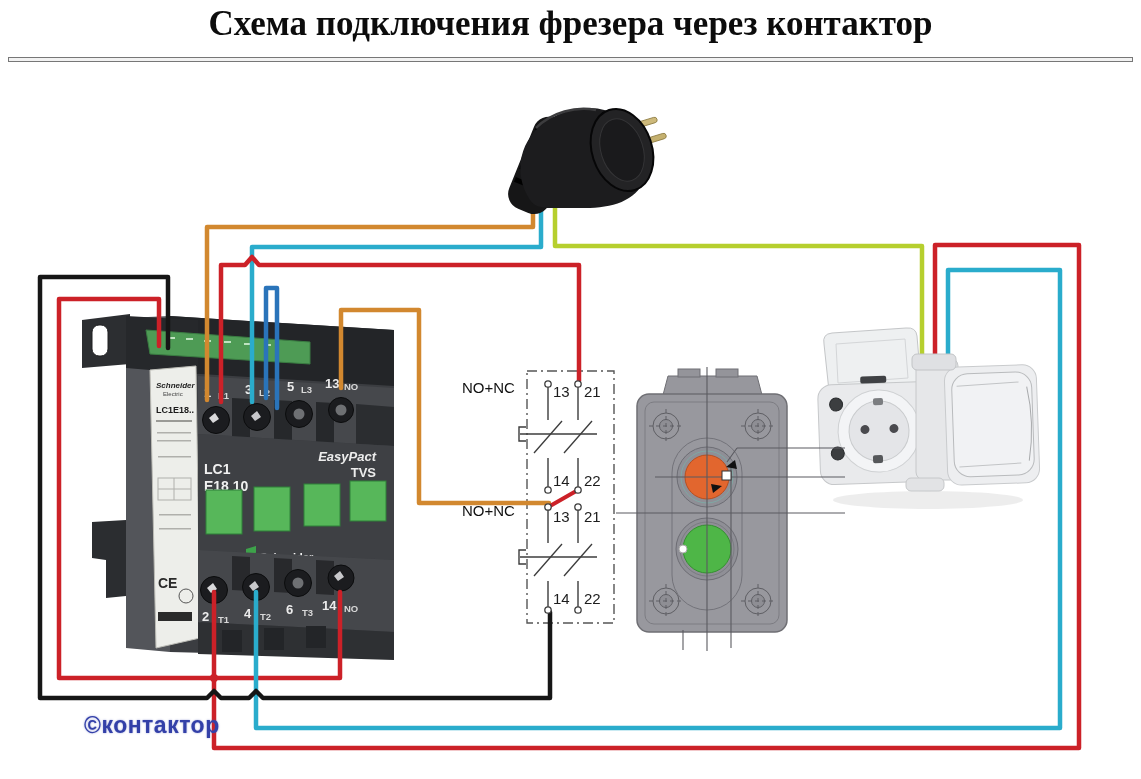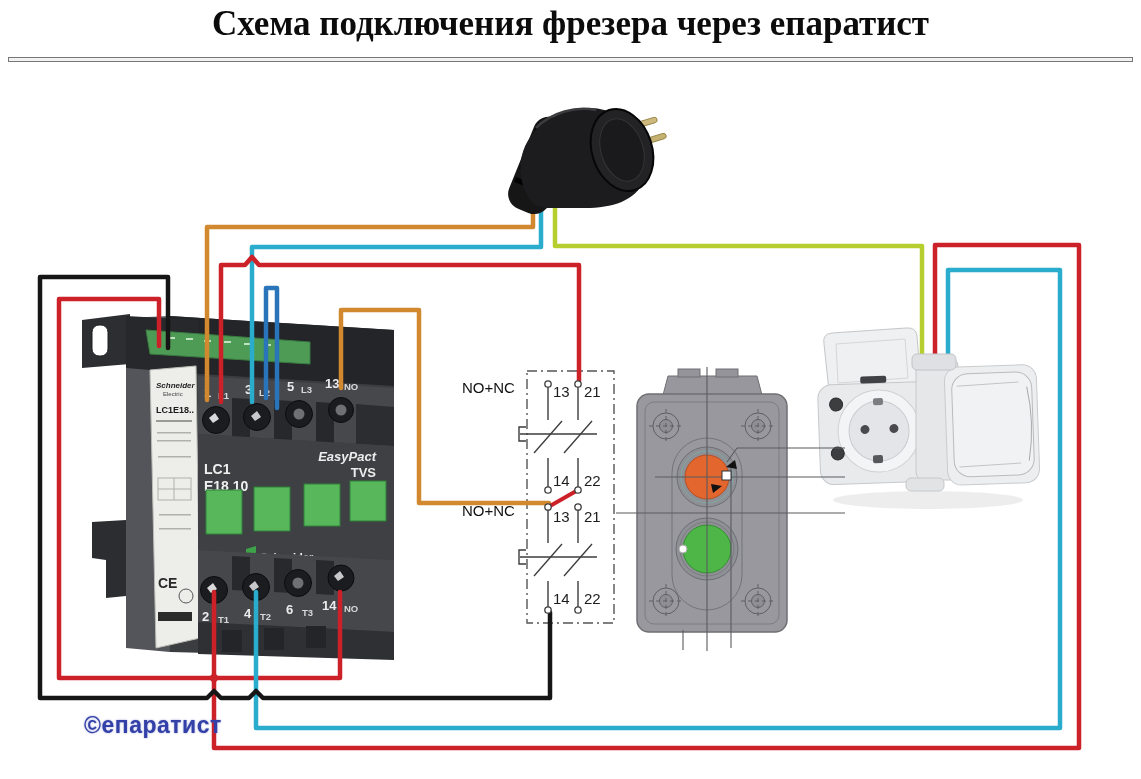--- a/index.html
+++ b/index.html
@@ -16,21 +16,21 @@
   .term-num{font-size:13px;font-weight:700;fill:#ececec;}
   .term-name{font-size:9.5px;font-weight:700;fill:#d9d9d9;}
   .schem-lab{font-size:15px;fill:#1d1d1d;}
   .nonc{font-size:15px;fill:#111;}
 </style>
 </head>
 <body>
 
 <div class="stage">
 
-  <div class="title">Схема подключения фрезера через епаратист</div>
+  <div class="title">Схема подключения фрезера через контактор</div>
   <div class="rule"></div>
 
   <svg width="1141" height="779" viewBox="0 0 1141 779" style="position:absolute;left:0;top:0">
 
     <g>
 
       <path d="M82,320 L130,314 L130,364 L82,368 Z" fill="#2c2e31"></path>
       <rect x="92" y="325" width="16" height="31" rx="7" fill="#ffffff" stroke="#1e1f21"></rect>
       <path d="M92,522 L126,520 L126,596 L106,598 L106,560 L92,558 Z" fill="#2b2d30"></path>
 
@@ -309,14 +309,14 @@
       <circle cx="578" cy="384" r="3.2"></circle>
       <circle cx="548" cy="490" r="3.2"></circle>
       <circle cx="578" cy="490" r="3.2"></circle>
       <circle cx="548" cy="507" r="3.2"></circle>
       <circle cx="578" cy="507" r="3.2"></circle>
       <circle cx="548" cy="610" r="3.2"></circle>
       <circle cx="578" cy="610" r="3.2"></circle>
     </g>
   </svg>
 
-  <div class="watermark">©епаратист</div>
+  <div class="watermark">©контактор</div>
 </div>
 
 </body></html>

